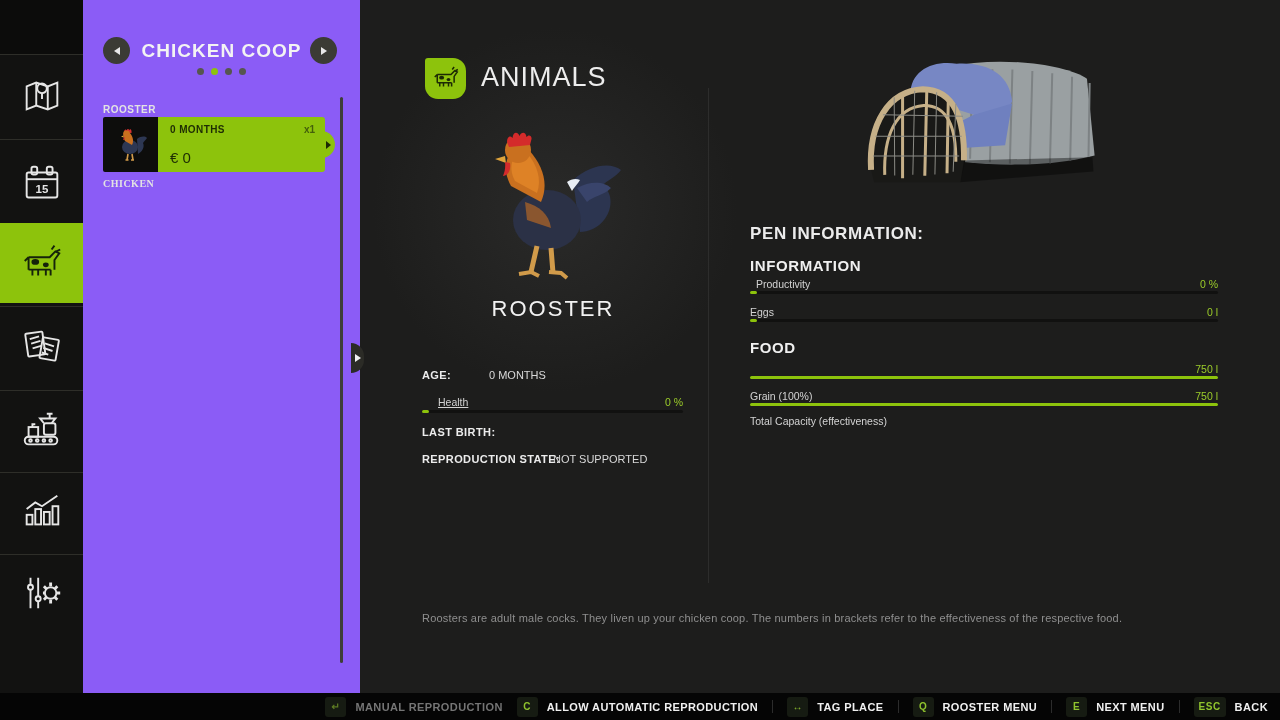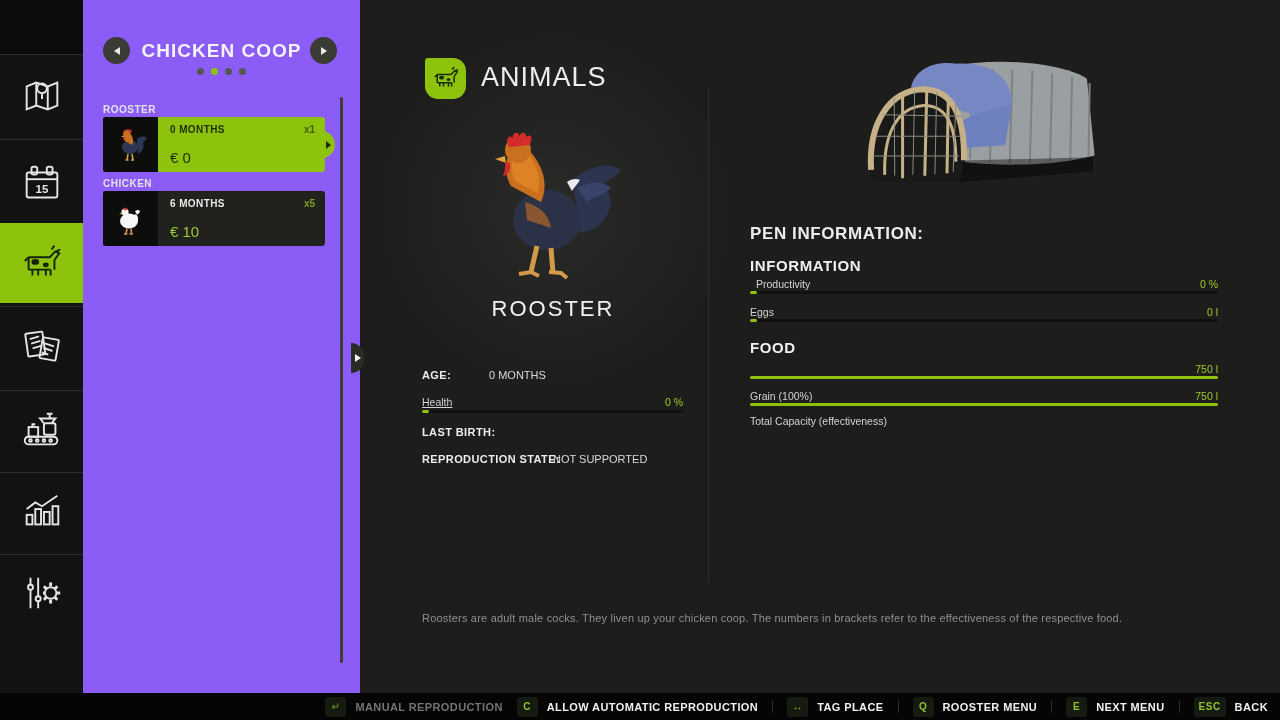--- a/index.html
+++ b/index.html
@@ -206,41 +206,22 @@
       <div class="row-body selected">
         <div class="row-age">0 MONTHS</div>
         <div class="row-count">x1</div>
         <div class="row-price">€ 0</div>
         <div class="row-notch">
             <span class="tri-right-dark"></span>
           </div>
       </div>
     </div>
 
-    <div class="group-label" style="top:178px;">CHICKEN</div>
-
-    <div class="animal-row" style="top:191px;">
-      <div class="thumb">
-        <svg viewBox="0 0 40 40">
-          <path d="M24 12c3-2 5-1 5 1l-3 3z" fill="#f2f2f2"></path>
-          <ellipse cx="18" cy="22" rx="9" ry="7.5" fill="#f7f7f7"></ellipse>
-          <path d="M24 15c3 1 4 5 2 8l-6-3z" fill="#f7f7f7"></path>
-          <circle cx="14" cy="13" r="3.6" fill="#f7f7f7"></circle>
-          <path d="M12.5 9.6c.4-1.4 1.6-1.6 2-.4.8-1 1.8-.6 1.8.6l-.2 1.2-3.4.2z" fill="#d43030"></path>
-          <path d="M10.6 13.4l-2.4 1 2.6 1z" fill="#e0a43c"></path>
-          <path d="M16 29.5l-1 5.5m5-5.5l.6 5.5" stroke="#d19b4a" stroke-width="1.6"></path>
-          <path d="M13 35h3.4m2 0h3.4" stroke="#d19b4a" stroke-width="1.4"></path>
-        </svg>
-      </div>
-      <div class="row-body unselected">
-        <div class="row-age">6 MONTHS</div>
-        <div class="row-count">x5</div>
-        <div class="row-price">€ 10</div>
-      </div>
-    </div>
+    <div class="group-label" style="top:178px;font-family:Liberation Serif, serif;">CHICKEN</div>
+
 
     <div id="scroll-track"></div>
   </div>
 
   <div id="main">
     <div id="animals-badge">
       <span>
         <svg viewBox="0 0 48 48" fill="none" stroke="#1c2a04" stroke-width="2.4">
           <path d="M10 20h22l6-6 4 2-5 7v10M10 20v13M10 20l-4 4M14 33v6M28 33v6M20 33v6M33 33v6M10 33h23"></path>
           <path d="M34 12l3-4M39 14l4-2"></path>
@@ -269,21 +250,21 @@
           <path d="M70 84c14 4 24 12 26 26l-24-8z" fill="#c9701f" opacity=".6"></path>
         </g>
       </svg>
     </div>
 
     <div id="animal-name">ROOSTER</div>
 
     <div class="kv-label" style="left:62px;top:369px;">AGE:</div>
     <div class="kv-value" style="left:129px;top:369px;">0 MONTHS</div>
 
-    <div class="stat-label" style="left:62px;top:396px;text-decoration:underline;">Health</div>
+    <div class="stat-label" style="left:78px;top:396px;text-decoration:underline;">Health</div>
     <div class="stat-value" style="left:223px;top:396px;width:100px;">0 %</div>
     <div class="bar-track" style="left:62px;top:410px;width:261px;">
       <div class="bar-fill" style="width: 1.5%;"></div>
     </div>
 
     <div class="kv-label" style="left:62px;top:426px;">LAST BIRTH:</div>
 
     <div class="kv-label" style="left:62px;top:453px;">REPRODUCTION STATE:</div>
     <div class="kv-value" style="left:193px;top:453px;">NOT SUPPORTED</div>
 

